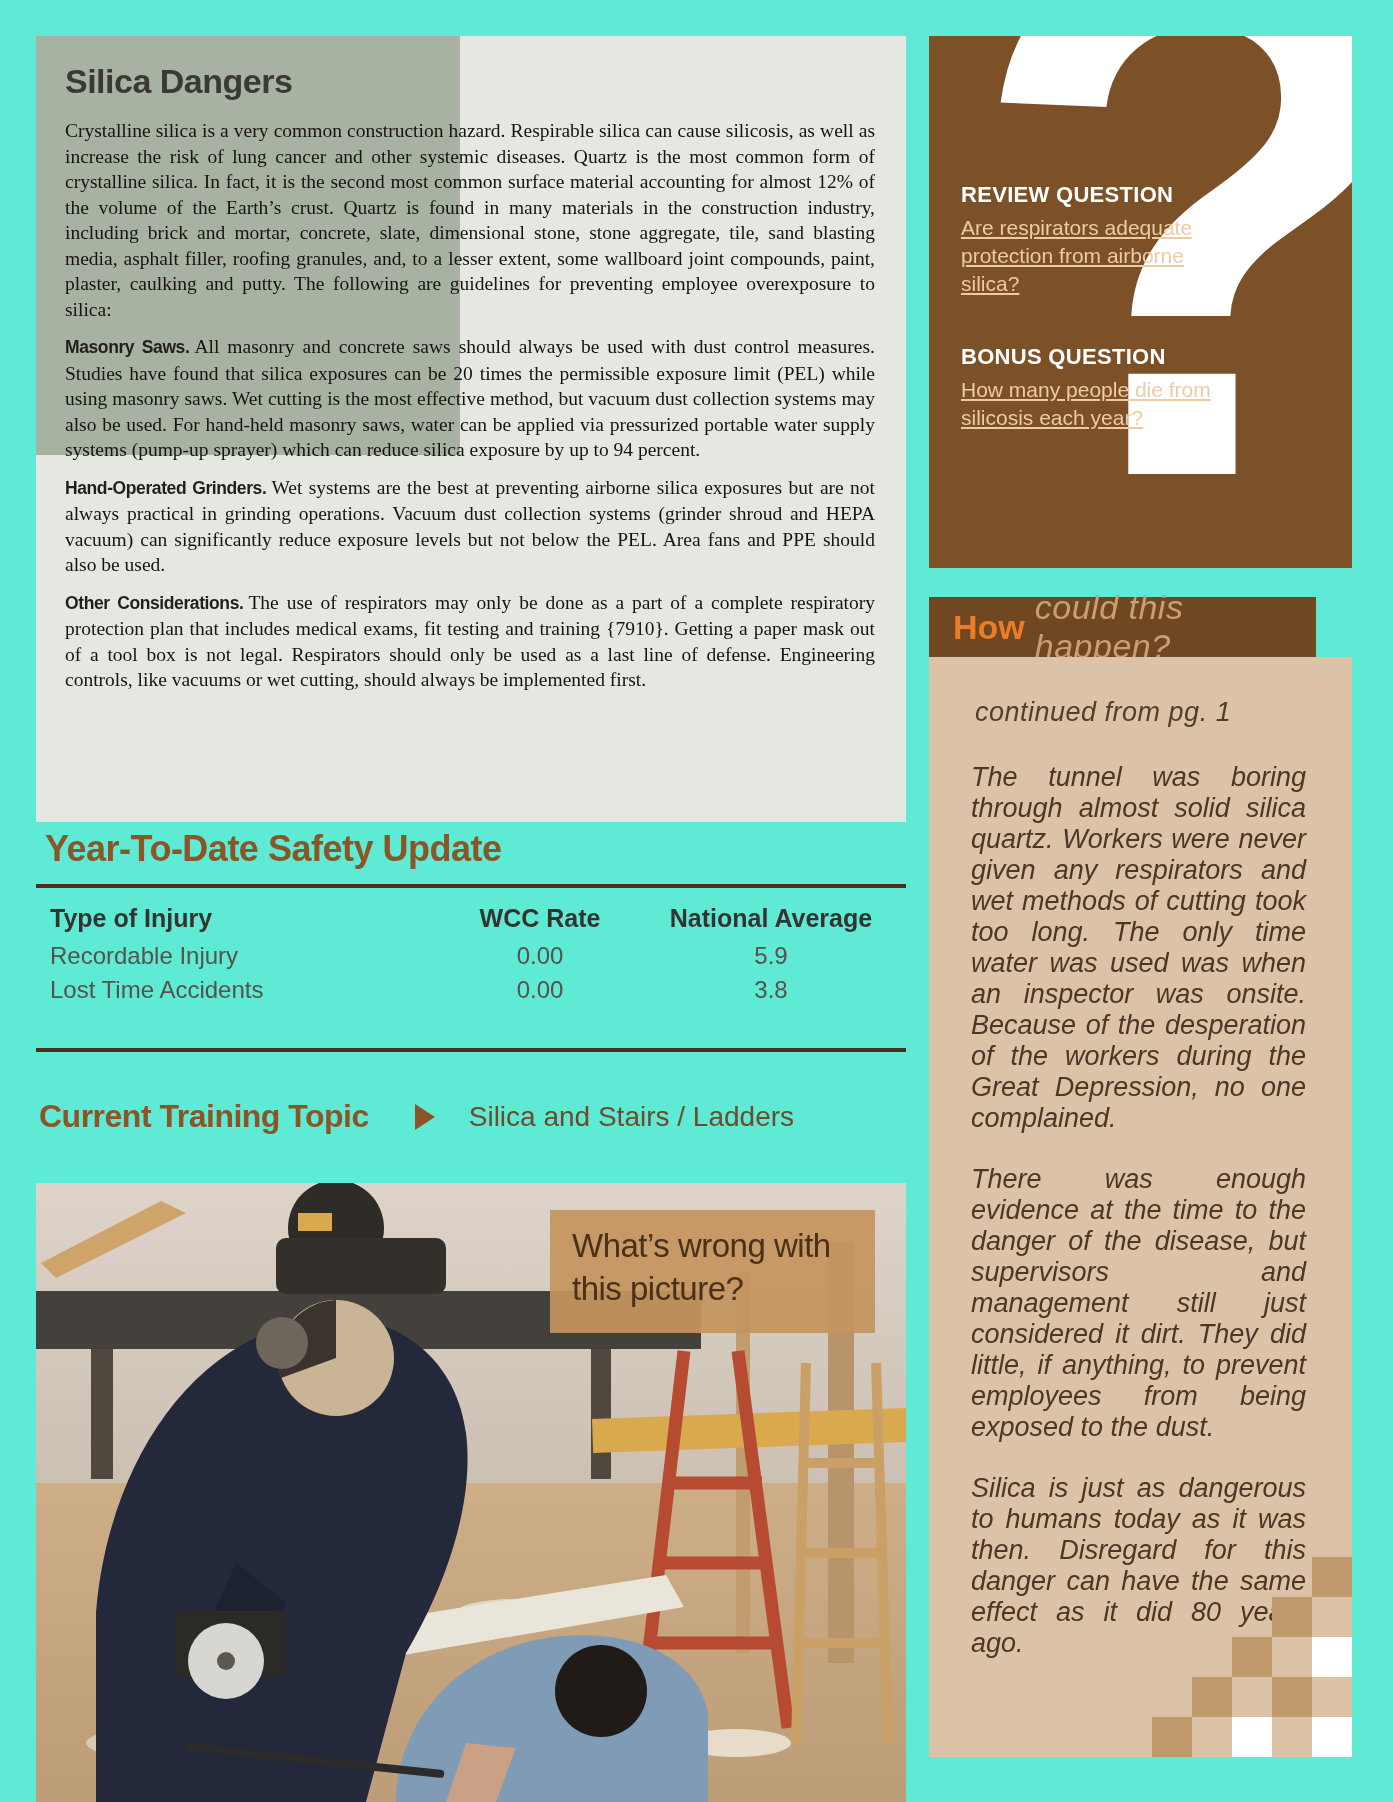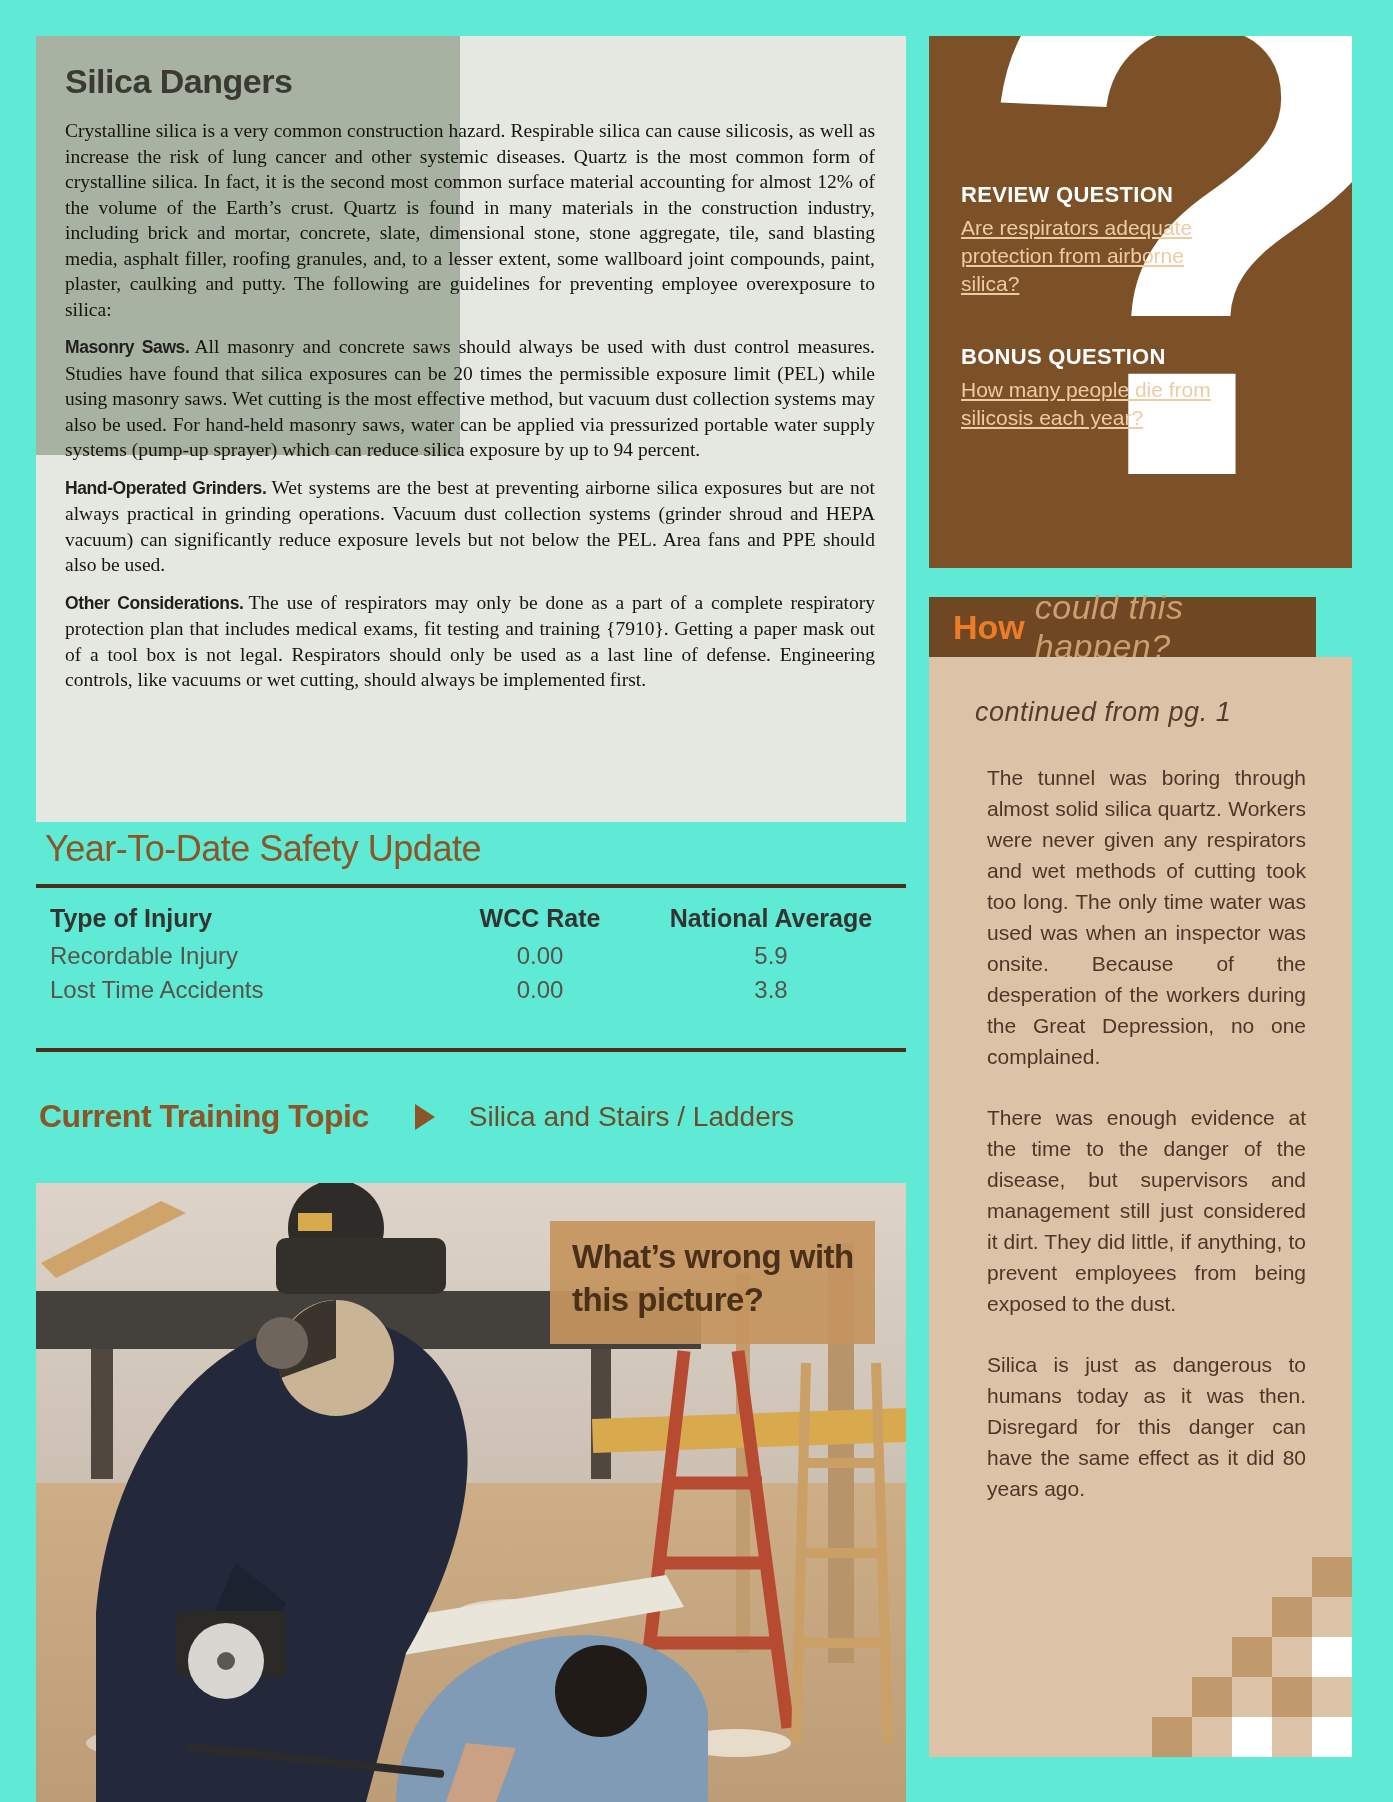--- a/index.html
+++ b/index.html
@@ -8,59 +8,59 @@
   
   .intro-box{position:absolute;left:36px;top:36px;width:870px;height:786px;background:var(--graybox);}
   .intro-box .sage{position:absolute;left:0;top:0;width:424px;height:419px;background:var(--sage);}
   .intro-inner{position:relative;z-index:2;padding:18px 31px 0 29px;}
   .intro-inner h1{margin:8px 0 0 0;font-size:34px;font-weight:bold;color:#3a3a33;letter-spacing:-0.5px;}
   .body-text{font-family:"Liberation Serif",serif;font-size:19.5px;line-height:25.5px;
              text-align:justify;color:#17140f;margin:17px 0 0 0;}
   .body-text.section{margin-top:12px;}
   .lead{font-family:"Liberation Sans",sans-serif;font-weight:bold;font-size:17.5px;
         letter-spacing:-0.4px;margin-right:5px;color:#211f1b;}
-  .ytd-title{position:absolute;left:45px;top:828px;font-size:36px;font-weight:normal;
+  .ytd-title{position:absolute;left:45px;top:828px;font-size:36px;font-weight:bold;
              color:var(--accent);letter-spacing:-0.5px;}
   .rule{position:absolute;left:36px;width:870px;height:4px;background:var(--rule);}
   .rule1{top:884px;}  .rule2{top:1048px;}
   .stats{position:absolute;left:50px;top:904px;width:842px;}
   .stats .trow{display:grid;grid-template-columns:380px 220px 242px;align-items:baseline;}
   .stats .trow div:nth-child(2),.stats .trow div:nth-child(3){text-align:center;}
   .stats .thead div{font-size:25px;font-weight:bold;color:#353330;padding-bottom:6px;}
   .stats .tbody div{font-size:24px;color:#57524c;line-height:34px;}
   .training{position:absolute;left:39px;top:1098px;display:flex;align-items:center;}
   .training .t-title{font-size:32px;font-weight:bold;color:var(--accent);letter-spacing:-0.5px;}
   .training .t-arrow{width:0;height:0;border-left:20px solid var(--accent);
                      border-top:13px solid transparent;border-bottom:13px solid transparent;
                      margin:0 34px 0 46px;}
   .training .t-topic{font-size:28px;color:#6d4c2c;}
   
   .photo{position:absolute;left:36px;top:1183px;width:870px;height:619px;overflow:hidden;}
   .photo svg{display:block;}
   .overlay{position:absolute;left:514px;top:27px;width:325px;height:123px;
            background:rgba(196,148,95,0.93);color:var(--overlaytext);
-           font-weight:bold;font-size:33px;line-height:43px;padding:14px 0 0 22px;box-sizing:border-box;
-           letter-spacing:-0.5px;margin-top:11px;}
+           font-weight:normal;font-size:33px;line-height:43px;padding:14px 0 0 22px;box-sizing:border-box;
+           letter-spacing:-0.5px;}
   
   .qbox{position:absolute;left:929px;top:36px;width:423px;height:532px;background:var(--boxbrown);overflow:hidden;}
   .qmark{position:absolute;right:-78px;top:-205px;font-size:760px;font-weight:bold;color:#ffffff;
          line-height:1;font-family:"Liberation Sans",sans-serif;}
   .qtext{position:absolute;left:32px;top:146px;width:250px;z-index:2;}
   .qlabel{font-size:22px;font-weight:bold;color:#ffffff;letter-spacing:0.3px;}
   .qbody{font-size:21px;line-height:28px;color:var(--qtext);margin-top:6px;text-decoration:underline;}
   .qtext .gap{height:46px;}
   .howbar{position:absolute;left:929px;top:597px;width:387px;height:60px;background:var(--barbrown);
           display:flex;align-items:center;padding-left:24px;box-sizing:border-box;font-size:34px;}
   .howbar .how{color:var(--orange);font-weight:bold;margin-right:10px;}
   .howbar .rest{color:#cb9f72;font-style:italic;letter-spacing:0.5px;}
   .tanbox{position:absolute;left:929px;top:657px;width:423px;height:1100px;background:var(--tan);}
   .continued{font-style:italic;font-size:27px;color:#543d2b;padding:40px 0 0 46px;letter-spacing:0.5px;}
   .sidepars{padding:34px 46px 0 42px;}
-  .sidepars p{font-size:21px;line-height:31px;color:var(--tantext);text-align:justify;
-              margin:0 0 30px 16px;}
+  .sidepars p{font-size:27px;line-height:31px;color:var(--tantext);text-align:justify;
+              margin:0 0 30px 0;font-style:italic;}
   .stairs{position:absolute;right:0;bottom:0;width:200px;height:200px;
           display:grid;grid-template-columns:repeat(5,40px);grid-template-rows:repeat(5,40px);}
   .stairs div{width:40px;height:40px;}
 </style>
 </head>
 <body>
 
 <div class="page" style="--accent: #8b5527; --rule: #4b2e1c; --boxbrown: #7c5128; --barbrown: #6f4823; --orange: #ec7d26; --tan: #dcc3a7; --tantext: #4e3627; --qtext: #edcba3; --sage: #a8b2a3; --graybox: #e5e7e1; --overlaytext: #4a3018;">
 
   <div class="intro-box">

